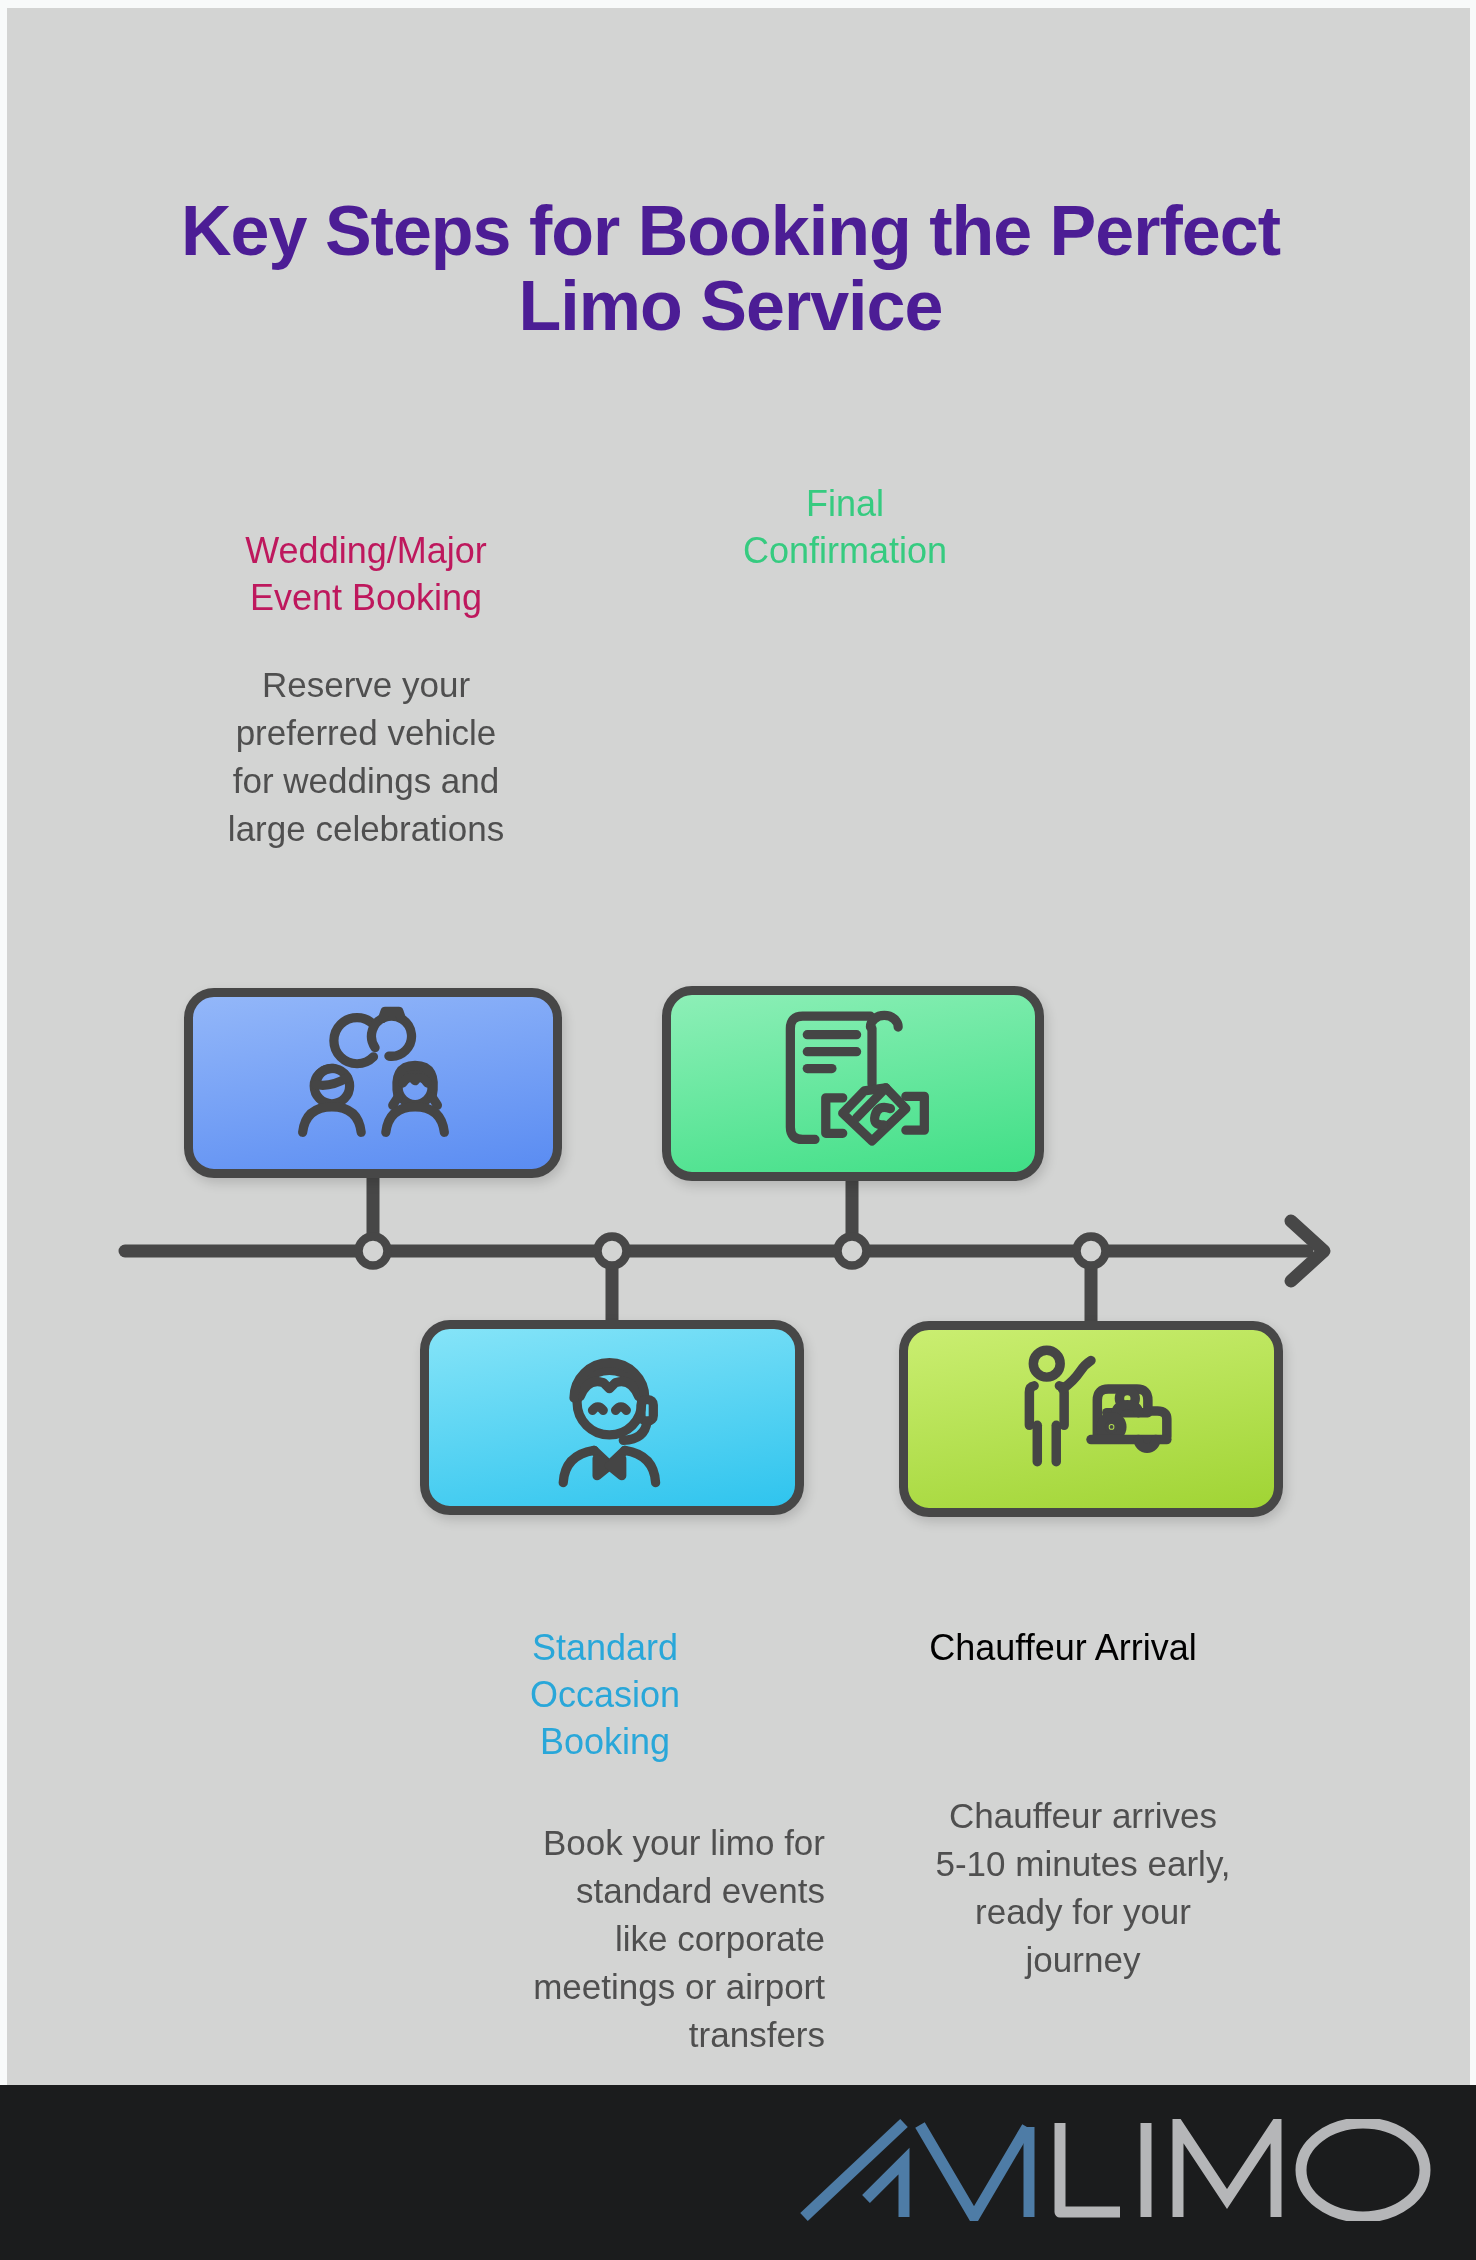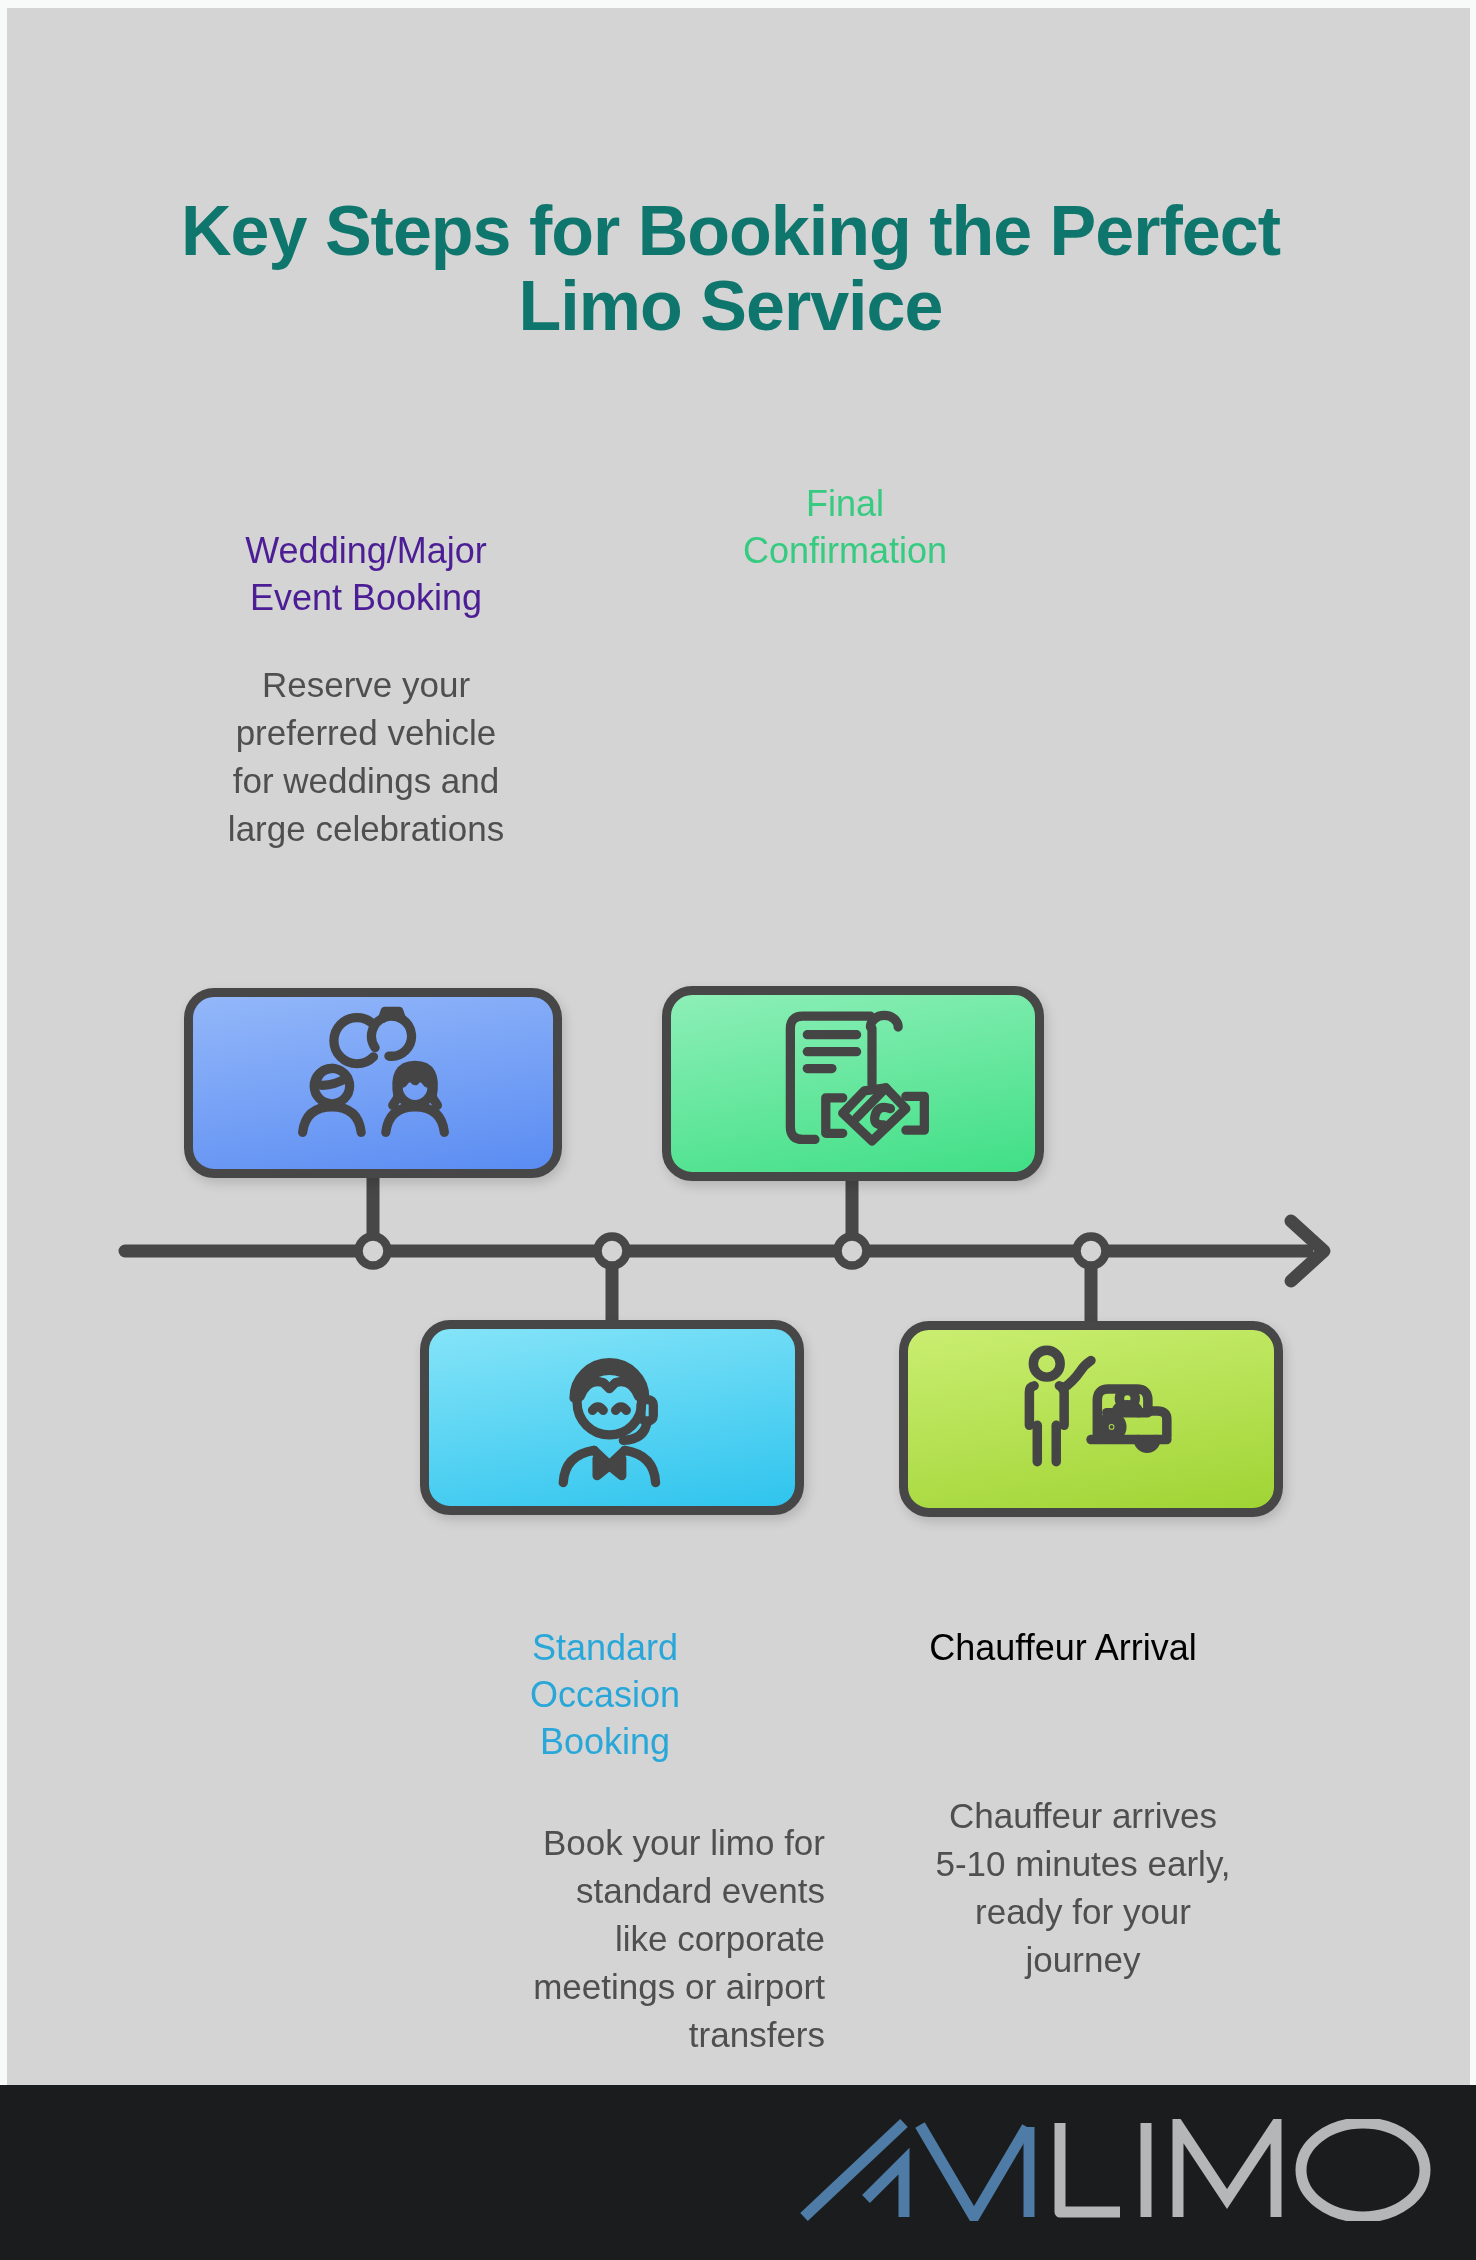--- a/index.html
+++ b/index.html
@@ -2,27 +2,27 @@
 <html><head>
 <meta charset="utf-8">
 <style>
   html,body{margin:0;padding:0;background:#f8fafa;}
   .page{position:relative;width:1476px;height:2260px;overflow:hidden;
         font-family:"Liberation Sans",sans-serif;background:#f8fafa;}
   .canvas{position:absolute;left:7px;top:8px;width:1463px;height:2077px;background:#d3d4d3;}
 
   .title{position:absolute;left:0;right:16px;top:186px;margin:0;text-align:center;
          font-size:70px;font-weight:bold;line-height:1.07;letter-spacing:-1px;
-         color:#0f766e;white-space:pre-line;}
+         color:#4c1d95;white-space:pre-line;}
 
   .tblock{position:absolute;text-align:center;white-space:pre-line;}
   .heading{font-size:36px;line-height:1.3;font-weight:400;}
   .bodytxt{font-size:35px;line-height:1.37;color:#4f4f4f;}
 
-  .s1h{left:159px;top:520px;width:400px;color:#4c1d95;}
+  .s1h{left:159px;top:520px;width:400px;color:#be185d;}
   .s1b{left:159px;top:653px;width:400px;}
   .s2h{left:638px;top:473px;width:400px;color:#36cb80;}
   .s2b{left:638px;top:608px;width:400px;}
   .s3h{left:378px;top:1617px;width:440px;color:#29a7d9;}
   .s3b{left:378px;top:1811px;width:440px;text-align:right;}
   .s4h{left:836px;top:1617px;width:440px;color:#000000;}
   .s4b{left:856px;top:1784px;width:440px;}
 
   .timeline-svg{position:absolute;left:0;top:0;width:1476px;height:2260px;pointer-events:none;}
 

